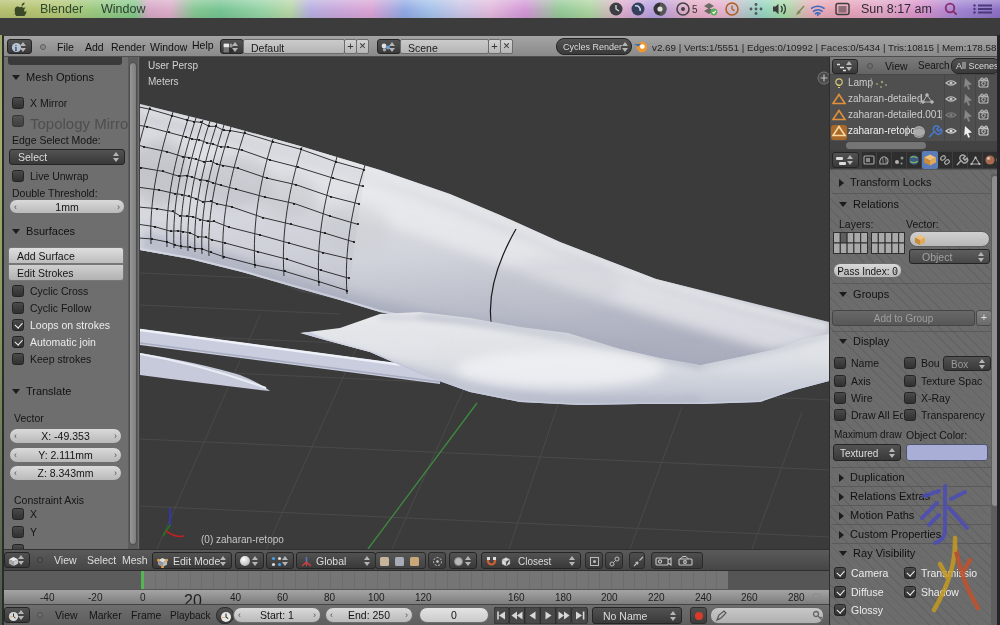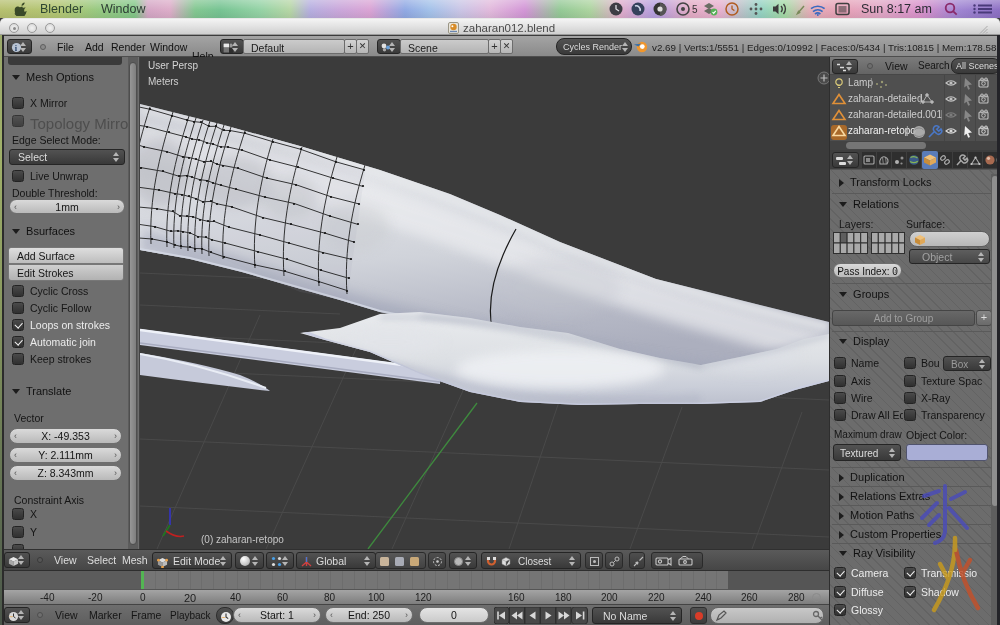--- a/index.html
+++ b/index.html
@@ -79,50 +79,34 @@
         <g stroke="#4a3a7a" stroke-width="2">
           <path d="M34 3.5h14M34 7h14M34 10.5h14"></path>
         </g>
         <g fill="#4a3a7a">
           <circle cx="30.5" cy="3.5" r="1.2"></circle>
           <circle cx="30.5" cy="7" r="1.2"></circle>
           <circle cx="30.5" cy="10.5" r="1.2"></circle>
         </g>
       </svg>
 </div>
-<div class="a" style="left:0;top:18px;width:1000px;height:17px;background:linear-gradient(#f4f4f4,#e4e4e4 45%,#cfcfcf);border-top:1px solid #e8e8e8;border-bottom:1px solid #9a9a9a;border-radius:5px 5px 0 0">
- <div class="a" style="left:9px;top:4px;width:10px;height:10px;border-radius:50%;background:radial-gradient(#f2f2f2,#d2d2d2);border:1px solid #999"></div>
- <div class="a" style="left:12.5px;top:7.5px;width:3px;height:3px;border-radius:50%;background:#8a8a8a"></div>
- <div class="a" style="left:27px;top:4px;width:10px;height:10px;border-radius:50%;background:radial-gradient(#f2f2f2,#d2d2d2);border:1px solid #999"></div>
- <div class="a" style="left:45px;top:4px;width:10px;height:10px;border-radius:50%;background:radial-gradient(#f2f2f2,#d2d2d2);border:1px solid #999"></div>
- <svg class="a" style="left:448px;top:3px" width="11" height="12" viewBox="0 0 11 12">
-        <rect x="0.5" y="0.5" width="10" height="11" rx="1.5" fill="#e8e4da" stroke="#9a9686"></rect>
-        <circle cx="5.5" cy="5" r="3.2" fill="#d88c28"></circle>
-        <circle cx="4.4" cy="4.2" r="1" fill="#fff"></circle>
-        <path d="M2 9.5h7" stroke="#6a86b0" stroke-width="1.4"></path>
-      </svg>
- <span class="a tx" style="left:463px;top:2.5px;font-size:11.5px;color:#4a4a4a">zaharan012.blend</span>
- <svg class="a" style="left:977px;top:4px" width="11" height="11" viewBox="0 0 11 11">
-        <path d="M3 10.5L10.5 3M6 10.5l4.5-4.5M9 10.5l1.5-1.5" stroke="#aaa" stroke-width="1"></path>
-      </svg>
-</div>
 <div class="a" style="left:0;top:36px;width:1000px;height:21px;background:linear-gradient(#a4a4a4,#8a8a8a);border-bottom:1px solid #4e4e4e">
  <div class="a dd" style="left:7px;top:3px;width:25px;height:15px">
         <svg class="a" style="left:3px;top:2px" width="11" height="11" viewBox="0 0 11 11">
           <circle cx="5.5" cy="5.5" r="4.6" fill="#b8c4d4"></circle>
           <text x="3.7" y="8.6" font-size="8.5" font-weight="bold" fill="#28436a" font-family="Liberation Serif">i</text>
         </svg>
         <b class="ar"></b>
       </div>
  <div class="a" style="left:40px;top:8px;width:6px;height:6px;border-radius:50%;background:#8a8a8a;border:1px solid #5e5e5e"></div>
  <span class="a tx lab" style="left:57px;top:4.5px;color:#111">File</span>
  <span class="a tx lab" style="left:85px;top:4.5px;color:#111">Add</span>
  <span class="a tx lab" style="left:111px;top:4.5px;color:#111">Render</span>
  <span class="a tx lab" style="left:150px;top:4.5px;color:#111">Window</span>
- <span class="a tx lab" style="left:192px;top:14px;color:#111">Help</span>
+ <span class="a tx lab" style="left:192px;top:3px;color:#111">Help</span>
  <div class="a dd" style="left:220px;top:3px;width:24px;height:15px">
         <svg class="a" style="left:2px;top:2.5px" width="10" height="10" viewBox="0 0 10 10">
           <rect width="10" height="10" fill="#2e2e2e"></rect>
           <rect x="0.5" y="0.5" width="5.5" height="4" fill="#e8e8e8"></rect>
           <rect x="6.5" y="0.5" width="3" height="4" fill="#999"></rect>
           <rect x="0.5" y="5" width="5.5" height="4.5" fill="#777"></rect>
         </svg>
         <b class="ar"></b>
       </div>
  <div class="a" style="left:243px;top:3px;width:102px;height:15px;background:linear-gradient(#cbcbcb,#b4b4b4);border:1px solid #6c6c6c;border-radius:2px;font-size:10.5px;color:#1a1a1a;padding:1.5px 0 0 7px">Default</div>
@@ -597,21 +581,21 @@
           <circle cx="117.5" cy="13" r="1.1" fill="#c8c8c8"></circle>
    <circle cx="128" cy="9" r="4.6" fill="#a86a50"></circle>
           <circle cx="126.5" cy="7.3" r="1.6" fill="#e0bca8"></circle>
    <circle cx="139" cy="9" r="4.6" fill="#888"></circle>
   </svg>
  </div>
  <div class="a tx ph" style="left:9px;top:26px"><span class="tr"></span>&nbsp; Transform Locks</div>
  <div class="a" style="left:2px;top:43px;width:167px;height:1px;background:#5a5a5a"></div>
  <div class="a tx ph" style="left:9px;top:48px"><span class="td"></span>&nbsp; Relations</div>
  <span class="a tx lab" style="left:9px;top:68px">Layers:</span>
- <span class="a tx lab" style="left:76px;top:68px">Surface:</span>
+ <span class="a tx lab" style="left:76px;top:68px">Vector:</span>
  <svg class="a" style="left:3px;top:82px" width="72" height="22" viewBox="0 0 72 22">
   <g fill="#a9a9a9" stroke="#2f2f2f" stroke-width="1">
    <rect x="0.5" y="0.5" width="6.8" height="10.5"></rect>
           <rect x="7.3" y="0.5" width="6.8" height="10.5" fill="#5e5e5e"></rect>
           <rect x="14.1" y="0.5" width="6.8" height="10.5"></rect>
           <rect x="20.9" y="0.5" width="6.8" height="10.5"></rect>
           <rect x="27.7" y="0.5" width="6.8" height="10.5"></rect>
    <rect x="0.5" y="11" width="6.8" height="10.5"></rect>
           <rect x="7.3" y="11" width="6.8" height="10.5"></rect>
           <rect x="14.1" y="11" width="6.8" height="10.5"></rect>
@@ -828,21 +812,21 @@
 <div class="a" style="left:0;top:570px;width:829px;height:19px;background:#757575;border-top:1px solid #2e2e2e">
  <div class="a" style="left:0;top:0;width:143px;height:19px;background:#5c5c5c"></div>
  <div class="a" style="left:728px;top:0;width:101px;height:19px;background:#555"></div>
  <div class="a" style="left:143px;top:0;width:585px;height:19px;background:repeating-linear-gradient(90deg,rgba(0,0,0,0.07) 0 1px,transparent 1px 11.7px)"></div>
  <div class="a" style="left:141px;top:0;width:2.5px;height:19px;background:#53b553"></div>
 </div>
 <div class="a" style="left:0;top:589px;width:829px;height:15px;background:linear-gradient(#a4a4a4,#7d7d7d);border-top:1px solid #555">
  <span class="a tx" style="left:40px;top:2px;font-size:10px;color:#1e1e1e">-40</span>
  <span class="a tx" style="left:88px;top:2px;font-size:10px;color:#1e1e1e">-20</span>
  <span class="a tx" style="left:140px;top:2px;font-size:10px;color:#1e1e1e">0</span>
- <span class="a tx" style="left:184px;top:2px;font-size:11px;color:#1e1e1e">20</span>
+ <span class="a tx" style="left:184px;top:2px;font-size:16px;color:#1e1e1e">20</span>
  <span class="a tx" style="left:230px;top:2px;font-size:10px;color:#1e1e1e">40</span>
  <span class="a tx" style="left:277px;top:2px;font-size:10px;color:#1e1e1e">60</span>
  <span class="a tx" style="left:324px;top:2px;font-size:10px;color:#1e1e1e">80</span>
  <span class="a tx" style="left:368px;top:2px;font-size:10px;color:#1e1e1e">100</span>
  <span class="a tx" style="left:415px;top:2px;font-size:10px;color:#1e1e1e">120</span>
  <span class="a tx" style="left:461px;top:20px;font-size:11px;color:#1e1e1e">140</span>
  <span class="a tx" style="left:508px;top:2px;font-size:10px;color:#1e1e1e">160</span>
  <span class="a tx" style="left:555px;top:2px;font-size:10px;color:#1e1e1e">180</span>
  <span class="a tx" style="left:601px;top:2px;font-size:10px;color:#1e1e1e">200</span>
  <span class="a tx" style="left:648px;top:2px;font-size:10px;color:#1e1e1e">220</span>

